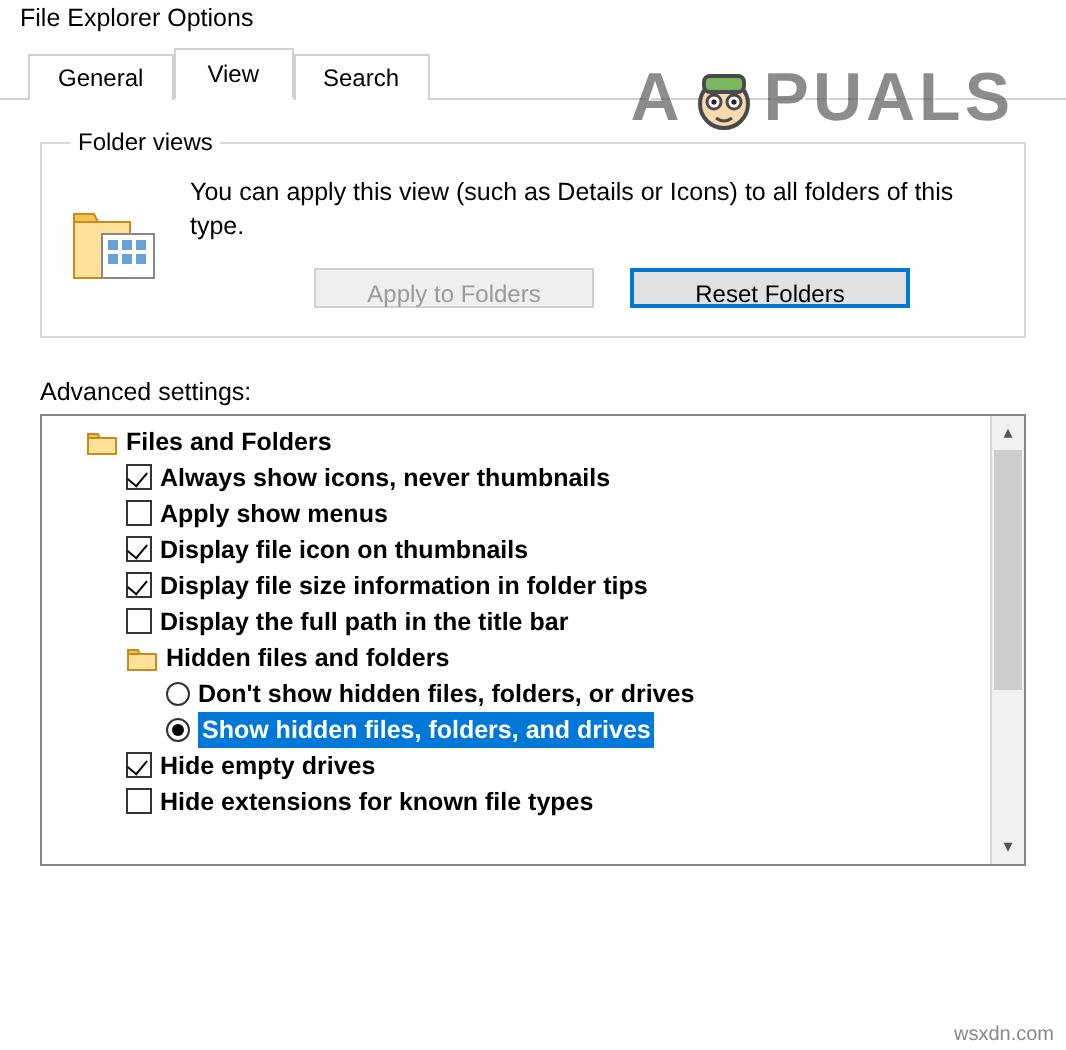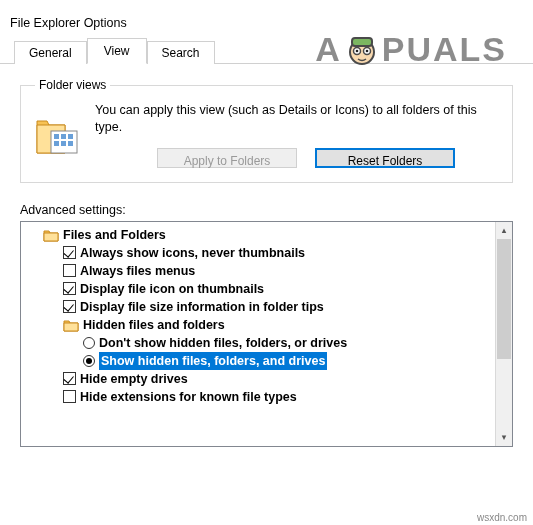--- a/index.html
+++ b/index.html
@@ -8,21 +8,21 @@
     font-family: "Segoe UI", Tahoma, sans-serif;
     font-size: 12px;
     background: #fff;
     color: #000;
     width: 533px;
     height: 525px;
     overflow: hidden;
     position: relative;
   }
   .titlebar {
-    padding: 16px 10px 8px 10px;
+    padding: 2px 10px 8px 10px;
     font-size: 12.5px;
     color: #000;
   }
   .tabstrip {
     display: flex;
     align-items: flex-end;
     padding: 0 14px;
     position: relative;
     height: 26px;
     border-bottom: 1px solid #d0d0d0;
@@ -235,29 +235,33 @@
         </svg>
         <span class="row-label">Files and Folders</span>
       </div>
 
       <div class="tree-row indent2">
         <span class="chk checked"></span>
         <span class="row-label">Always show icons, never thumbnails</span>
       </div>
       <div class="tree-row indent2">
         <span class="chk"></span>
-        <span class="row-label">Always files menus</span>
+        <span class="row-label">Apply show menus</span>
       </div>
       <div class="tree-row indent2">
         <span class="chk checked"></span>
         <span class="row-label">Display file icon on thumbnails</span>
       </div>
       <div class="tree-row indent2">
         <span class="chk checked"></span>
         <span class="row-label">Display file size information in folder tips</span>
+      </div>
+      <div class="tree-row indent2">
+        <span class="chk"></span>
+        <span class="row-label">Display the full path in the title bar</span>
       </div>
 
       <div class="tree-row indent2">
         <svg class="folder-icon" viewBox="0 0 16 14">
           <path d="M1 3 L1 13 L15 13 L15 5 L7 5 L6 3 Z" fill="#f7c255" stroke="#c98a1e"></path>
           <path d="M1 5 L15 5 L15 13 L1 13 Z" fill="#ffe19a" stroke="#c98a1e"></path>
         </svg>
         <span class="row-label">Hidden files and folders</span>
       </div>
       <div class="tree-row indent3">

